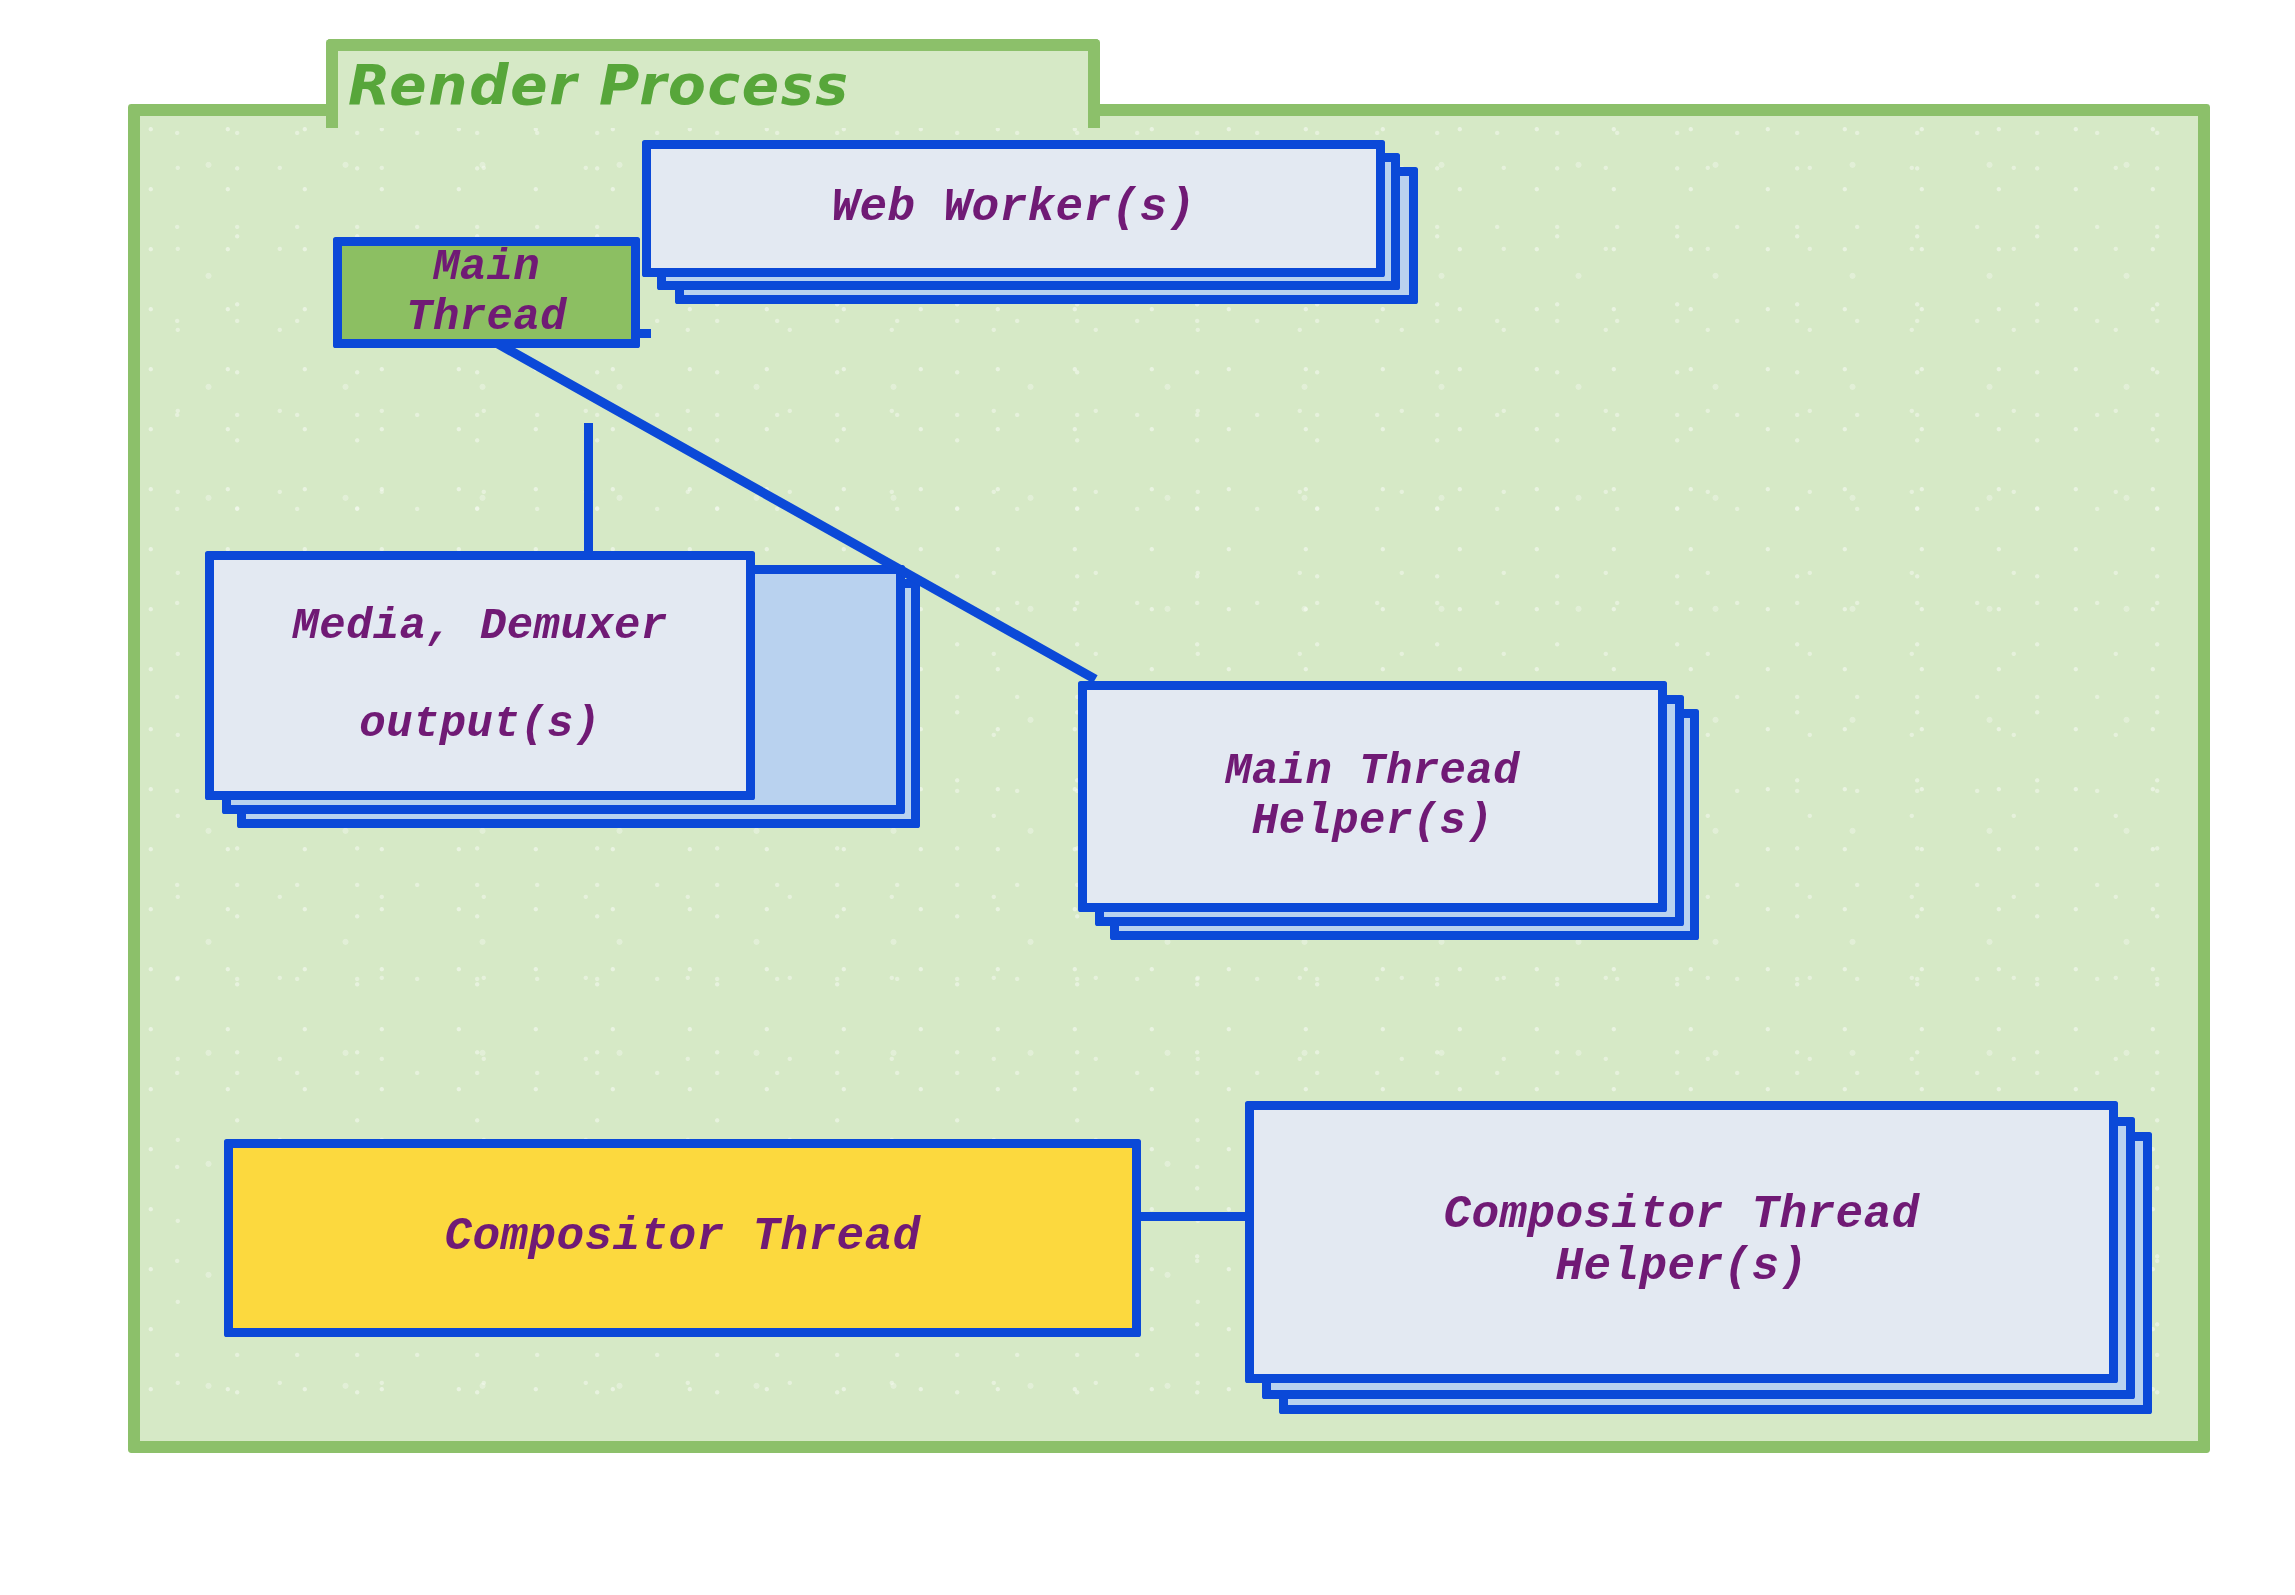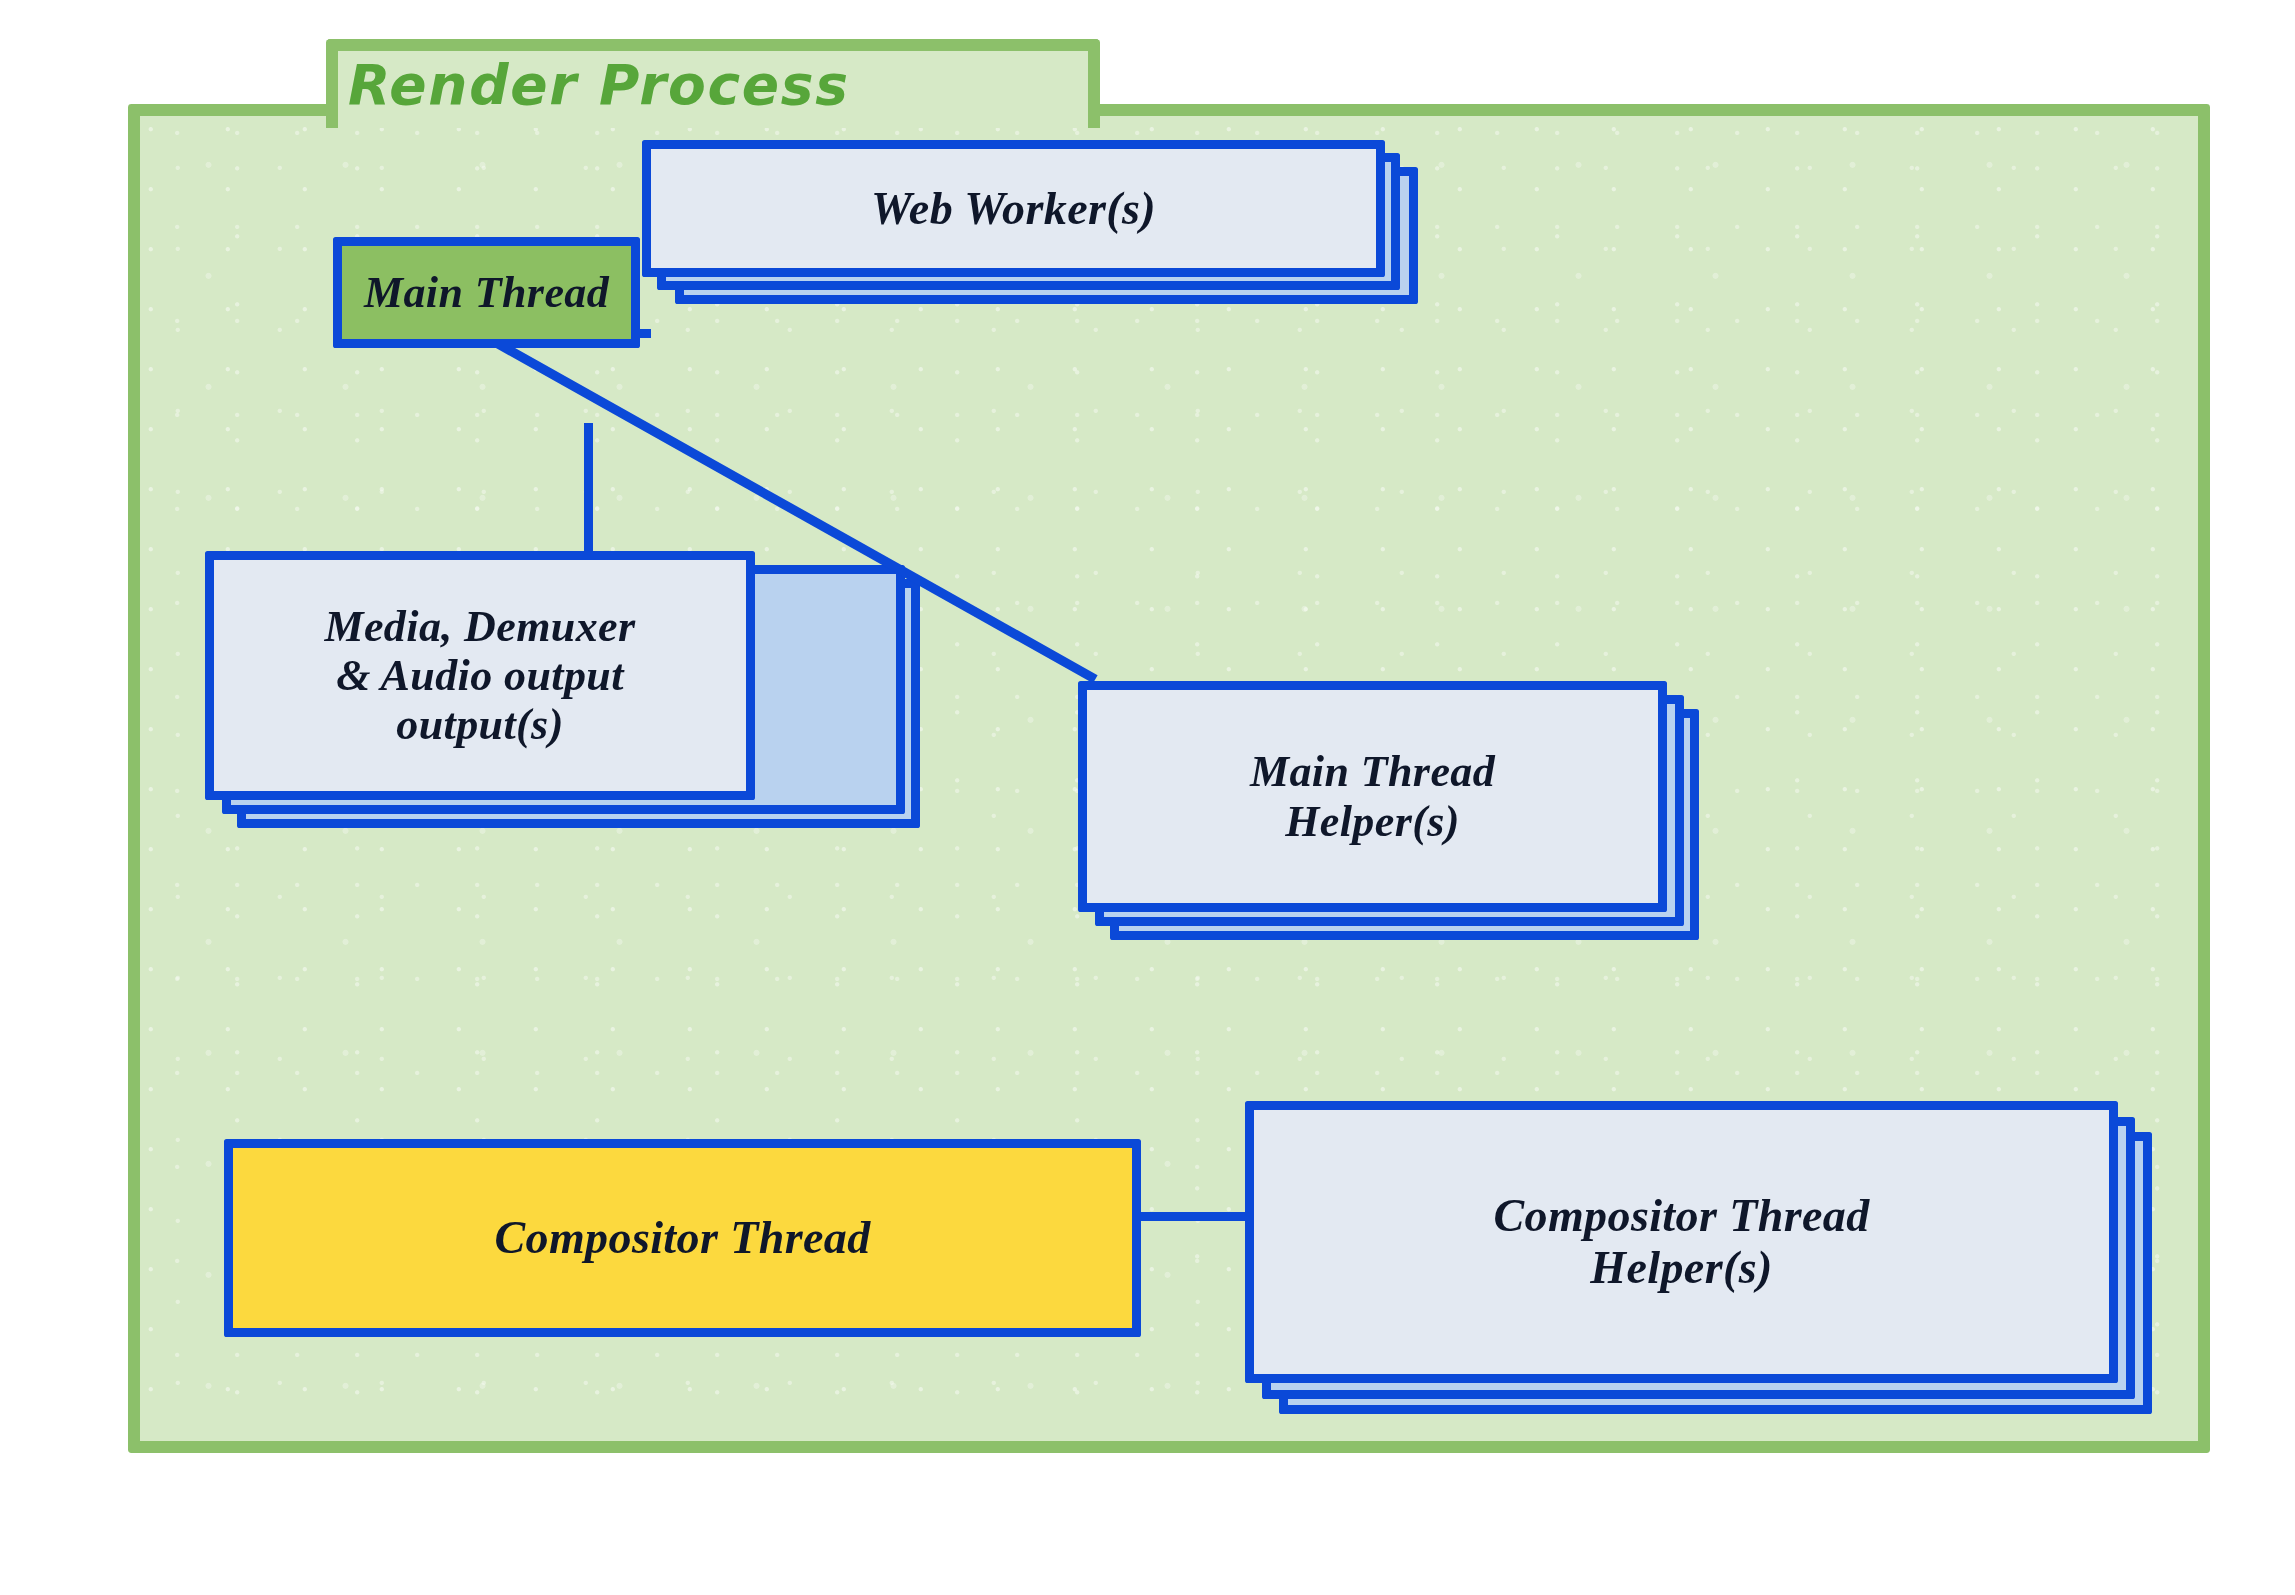--- a/index.html
+++ b/index.html
@@ -88,22 +88,22 @@
   
   .node {
     position: absolute;
     box-sizing: border-box;
     border: 9.4px solid #0b49d8;
     border-radius: 2.6px;
     display: flex;
     align-items: center;
     justify-content: center;
     text-align: center;
-    color: #0f172a;
-    font-family: Liberation Serif, serif;
+    color: #701a75;
+    font-family: Liberation Mono, monospace;
     font-weight: bold;
     font-style: italic;
     letter-spacing: 0.4px;
     z-index: 4;
   }
   .node .label {
     padding: 0 12px;
     line-height: 1.12;
   }
 
@@ -170,21 +170,21 @@
     <div class="stack-layer" style="left:529px; top:114px; width:743px; height:137px;"></div>
     <div class="node fill-white" style="left:514px; top:101px; width:743px; height:137px;">
       <span class="label t-web-worker">Web Worker(s)</span>
     </div>
 
     <div class="stack-layer" style="left:109px; top:540px; width:683px; height:249px;"></div>
     <div class="stack-layer" style="left:94px; top:526px; width:683px; height:249px;"></div>
     <div class="node fill-white" style="left:77px; top:512px; width:550px; height:249px;align-items:center;">
       <span class="label t-media">
         <span>Media, Demuxer</span><br>
-        <span>&amp; Audio output</span><br>
+        <br>
         <span>output(s)</span>
       </span>
     </div>
 
     <div class="stack-layer" style="left:982px; top:670px; width:589px; height:231px;"></div>
     <div class="stack-layer" style="left:967px; top:656px; width:589px; height:231px;"></div>
     <div class="node fill-white" style="left:950px; top:642px; width:589px; height:231px;">
       <span class="label t-mth">
         <span>Main Thread</span><br>
         <span>Helper(s)</span>

